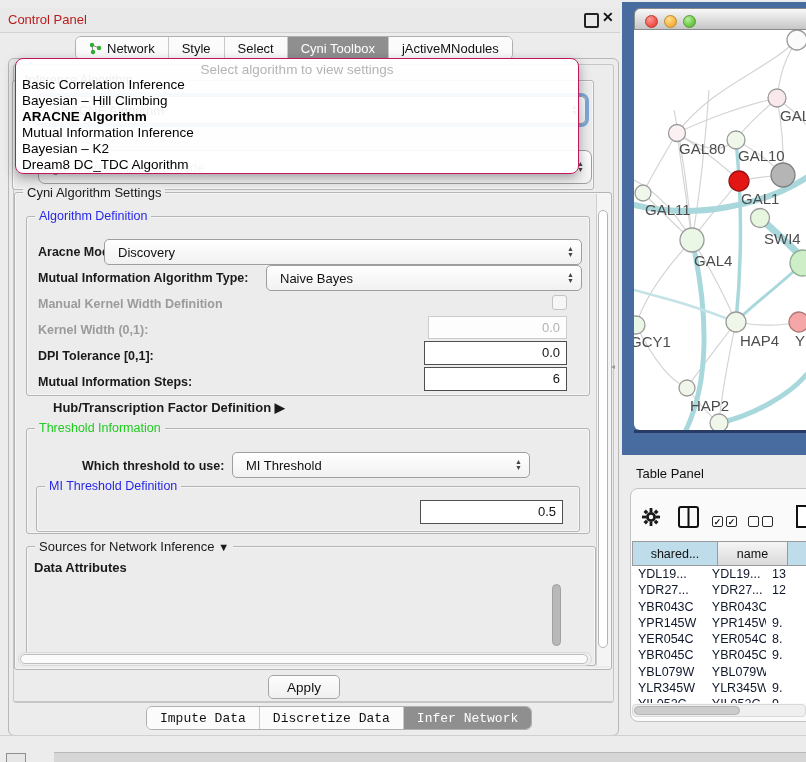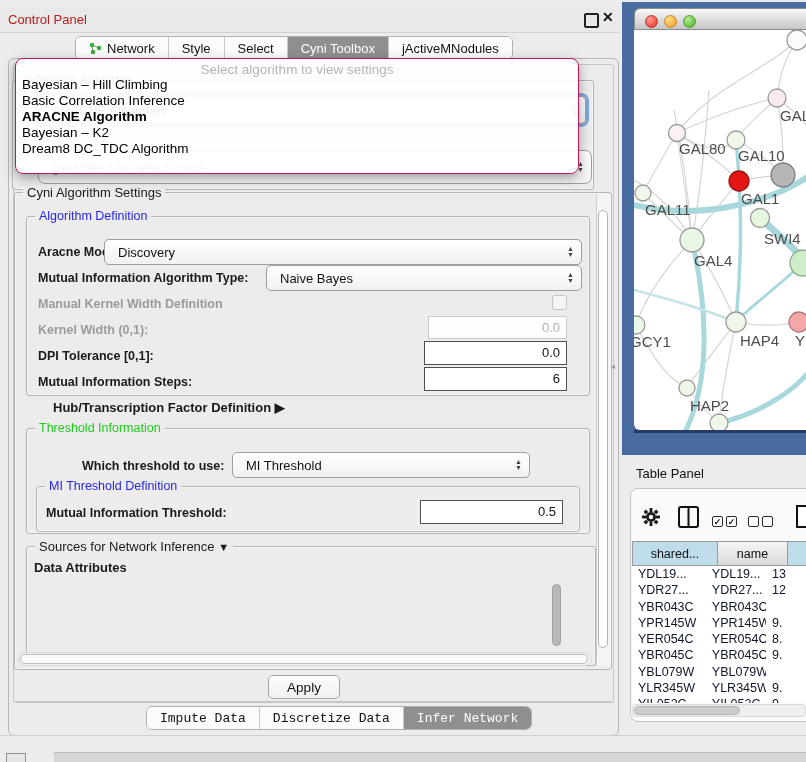--- a/index.html
+++ b/index.html
@@ -134,23 +134,24 @@
     <span>gal-filtered sif default node</span>
     <span class="arrows">
         <span>▲</span>
         <span>▼</span>
       </span>
   </div>
 
   <div class="abs" id="algo-popup">
     <div id="popup-placeholder">Select algorithm to view settings</div>
     <div id="popup-items">
+        <div class="popup-item">Basic Correlation Inference</div>
         <div class="popup-item">Bayesian – Hill Climbing</div>
-        <div class="popup-item">Basic Correlation Inference</div>
         <div class="popup-item sel">ARACNE Algorithm</div>
+        <div class="popup-item">Mutual Information Inference</div>
         <div class="popup-item">Bayesian – K2</div>
         <div class="popup-item">Dream8 DC_TDC Algorithm</div>
       </div>
   </div>
 
   <div class="group" style="left:14px;top:192px;width:596px;height:476px;">
     <span class="group-title t-black" style="font-size:13px;">Cyni Algorithm Settings</span>
   </div>
 
   <div class="vtrack" style="left:596px;top:194px;width:13px;height:472px;"></div>
@@ -196,21 +197,20 @@
   <div class="combo" style="left:232px;top:452px;width:298px;height:26px;">
     <span>MI Threshold</span>
     <span class="arrows">
         <span>▲</span>
         <span>▼</span>
       </span>
   </div>
   <div class="group" style="left:36px;top:486px;width:542px;height:44px;">
     <span class="group-title t-blue">MI Threshold Definition</span>
   </div>
-  <div class="lbl" style="left:46px;top:506px;">Mutual Information Threshold:</div>
   <div class="field" style="left:420px;top:500px;width:143px;height:24px;">0.5</div>
 
   <div class="group" style="left:26px;top:546px;width:568px;height:118px;">
     <span class="group-title t-black" style="font-size:13px;"><span>Sources for Network Inference</span> <span style="font-size:11px;">▼</span></span>
   </div>
   <div class="lbl" style="left:34px;top:560px;font-size:13px;">Data Attributes</div>
   <div class="vthumb" style="left:552px;top:584px;width:9px;height:62px;background:#b8b8b8;border:1px solid #a0a0a0;"></div>
 
   <div class="htrack" style="left:18px;top:652px;width:574px;height:14px;"></div>
   <div class="hthumb" style="left:20px;top:654px;width:568px;height:10px;"></div>

